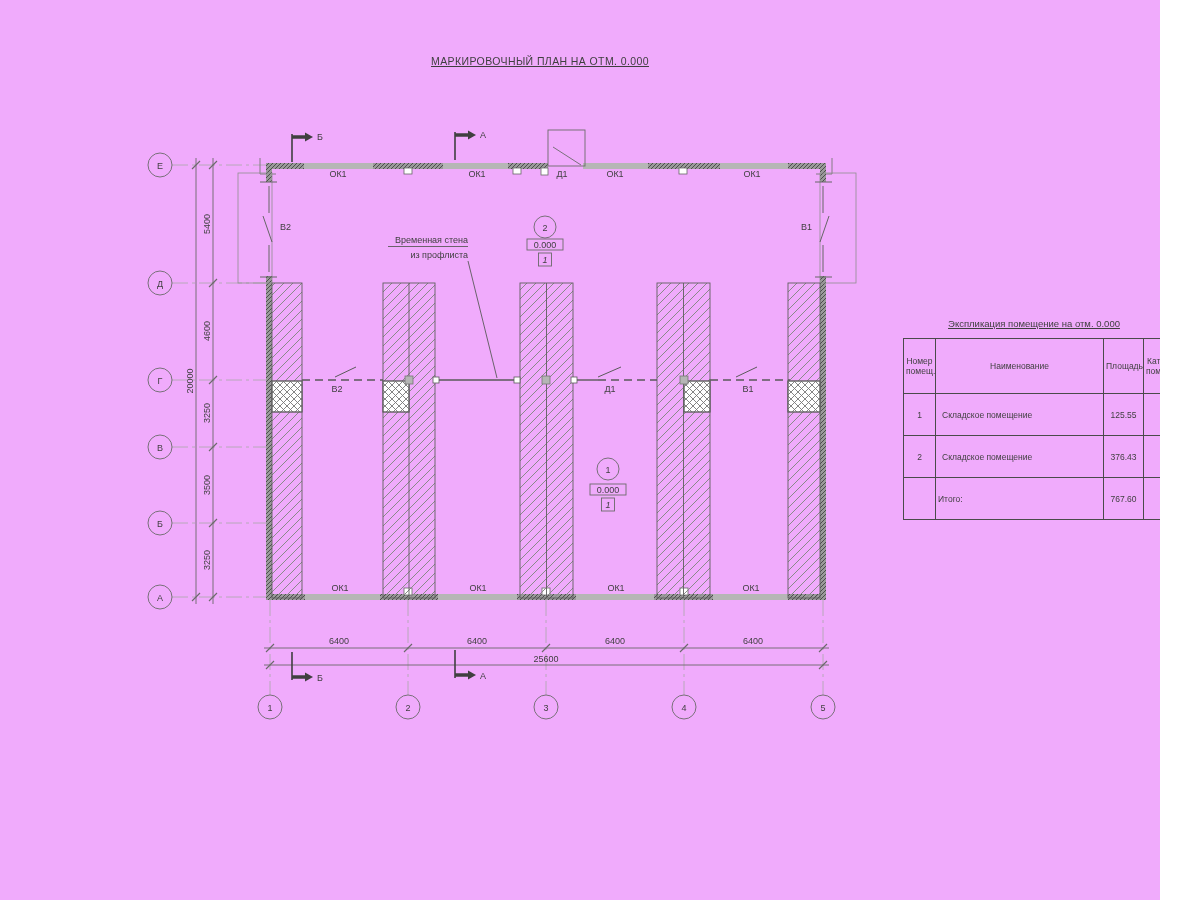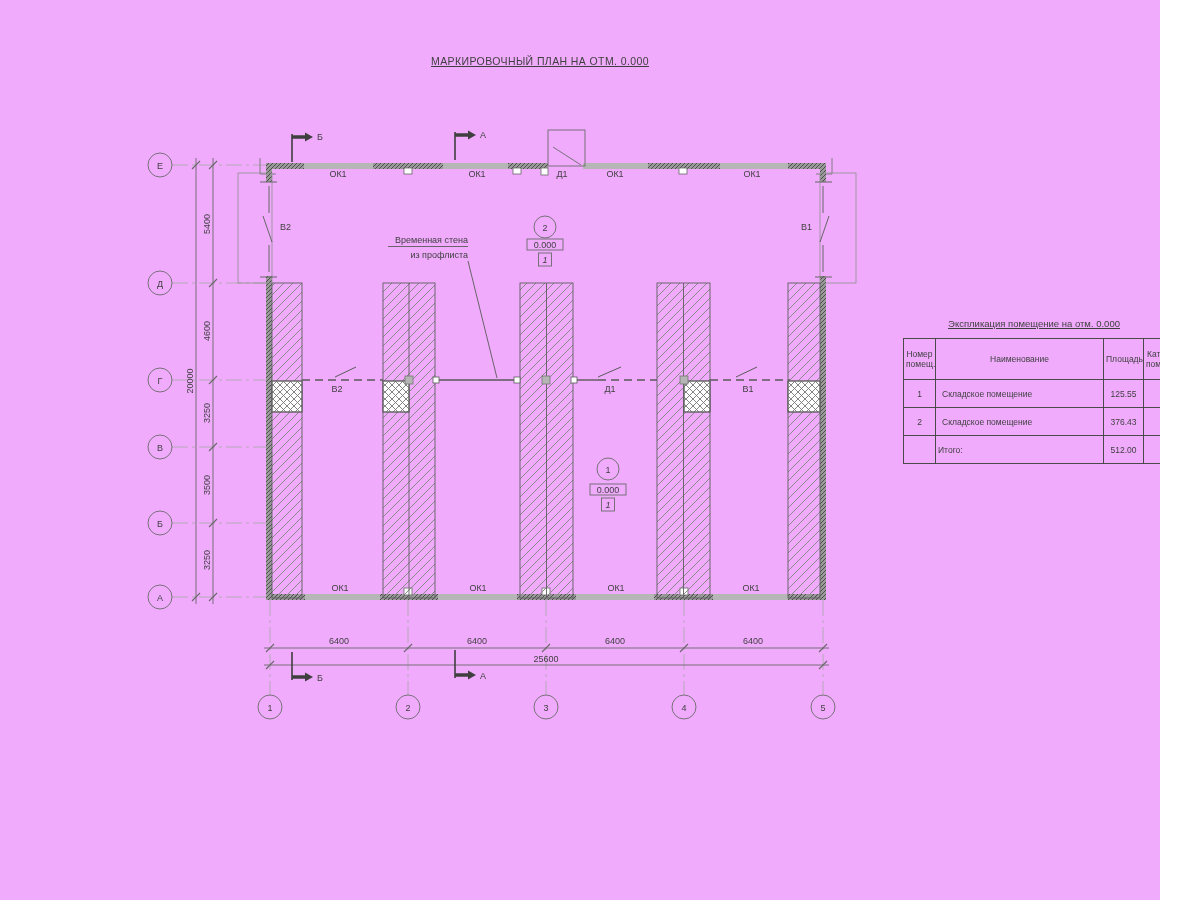--- a/index.html
+++ b/index.html
@@ -6,21 +6,21 @@
   .page{position:relative;width:1160px;height:900px;background:#f0abfc;overflow:hidden;
         font-family:"Liberation Sans", sans-serif;color:#3f3f3f;}
   .drawing-title{position:absolute;left:370px;top:55px;width:340px;text-align:center;
         font-size:10.5px;letter-spacing:.4px;text-decoration:underline;color:#3f3f3f;}
   .plan-svg{position:absolute;left:0;top:0;}
   svg text{font-family:"Liberation Sans", sans-serif;fill:#3f3f3f;font-size:9px;}
   .spec{position:absolute;left:903px;top:318px;width:262px;}
   .spec-title{font-size:9.5px;text-align:center;text-decoration:underline;margin-bottom:9px;white-space:nowrap;}
   table.spec-table{border-collapse:collapse;width:262px;table-layout:fixed;}
   table.spec-table td{border:1px solid #4a4a4a;font-size:8.5px;text-align:center;
-        padding:6px 2px;overflow:hidden;color:#3f3f3f;}
+        padding:13px 2px;overflow:hidden;color:#3f3f3f;}
   table.spec-table{border:1.5px solid #4a4a4a;}
   table.spec-table td.name{text-align:left;padding-left:6px;}
   table.spec-table td.total-lbl{text-align:left;padding-right:8px;}
   table.spec-table tr.hdr td{height:28px;}
   table.spec-table tr.row td{height:15px;}
 </style>
 </head>
 <body>
 
 <div class="page">
@@ -326,20 +326,20 @@
       </tr>
       <tr class="row">
         <td>2</td>
         <td class="name">Складское помещение</td>
         <td>376.43</td>
         <td></td>
       </tr>
       <tr class="row">
         <td></td>
         <td class="total-lbl">Итого:</td>
-        <td>512.00</td>
+        <td>767.60</td>
         <td></td>
       </tr>
     </tbody>
       </table>
   </div>
 
 </div>
 
 </body></html>

